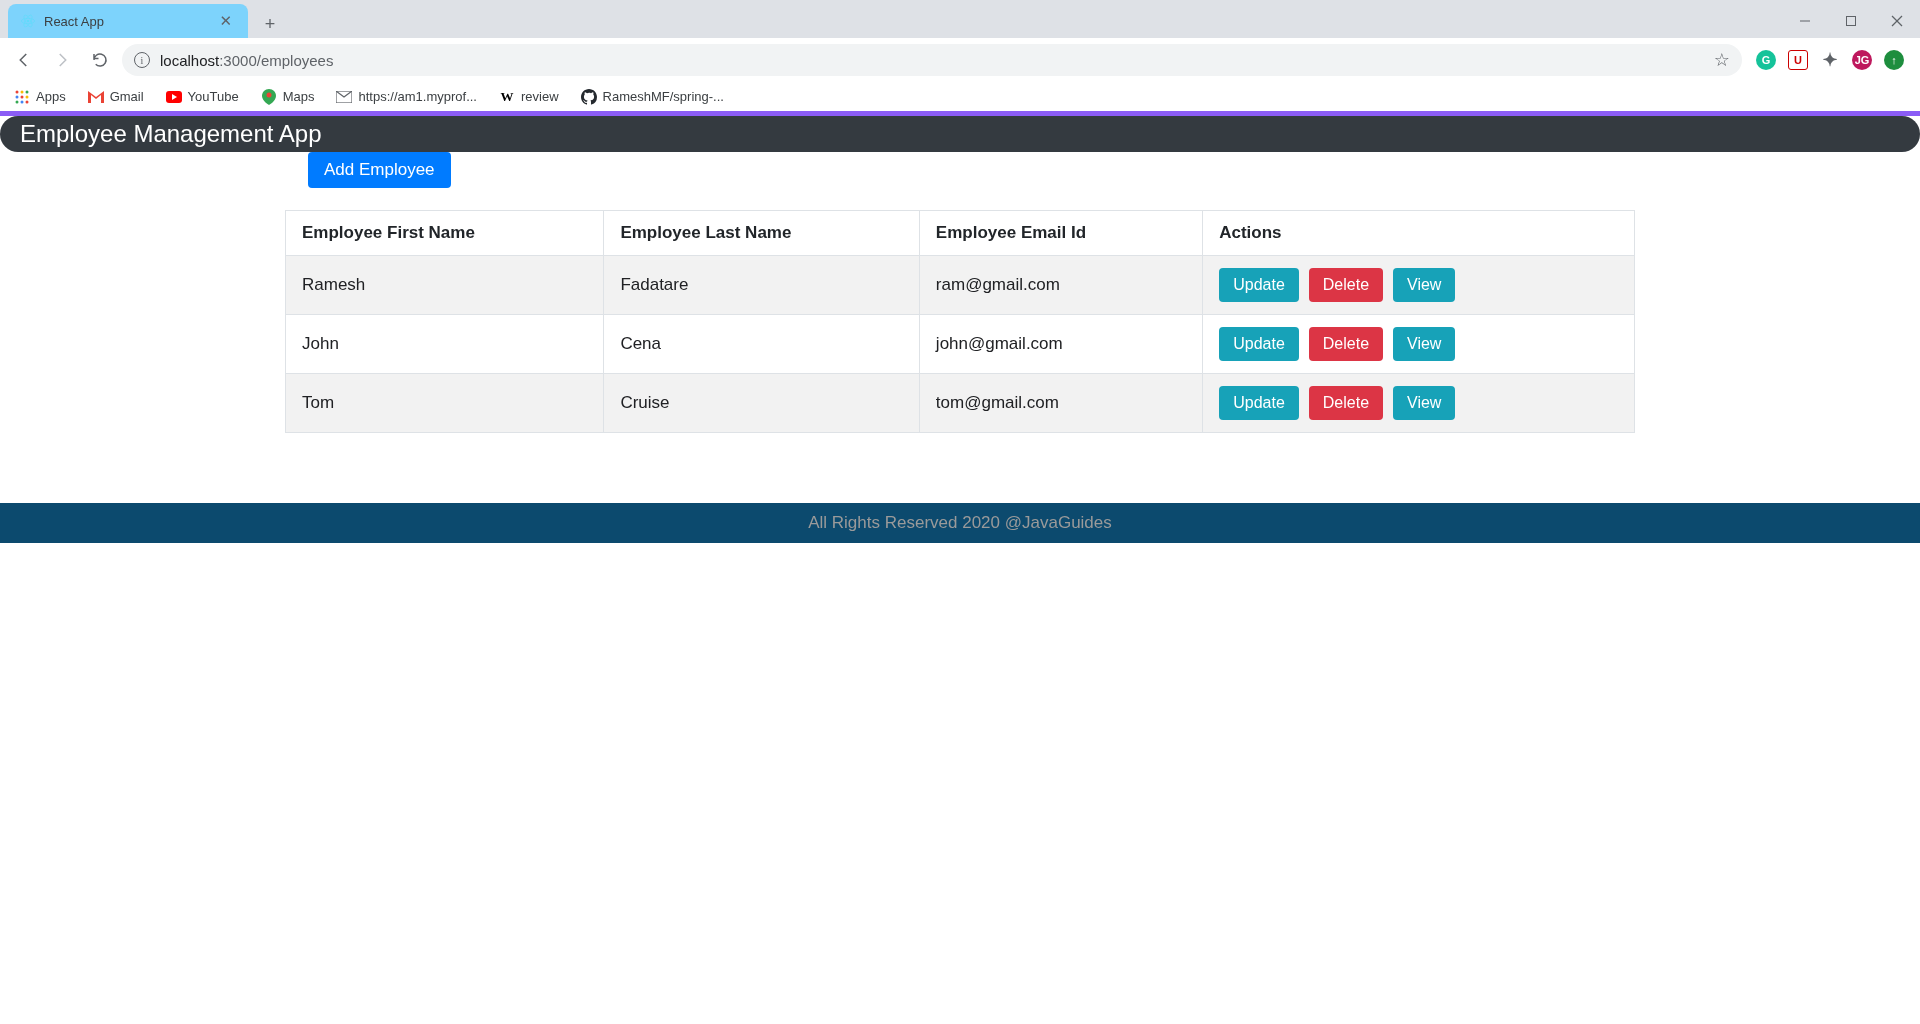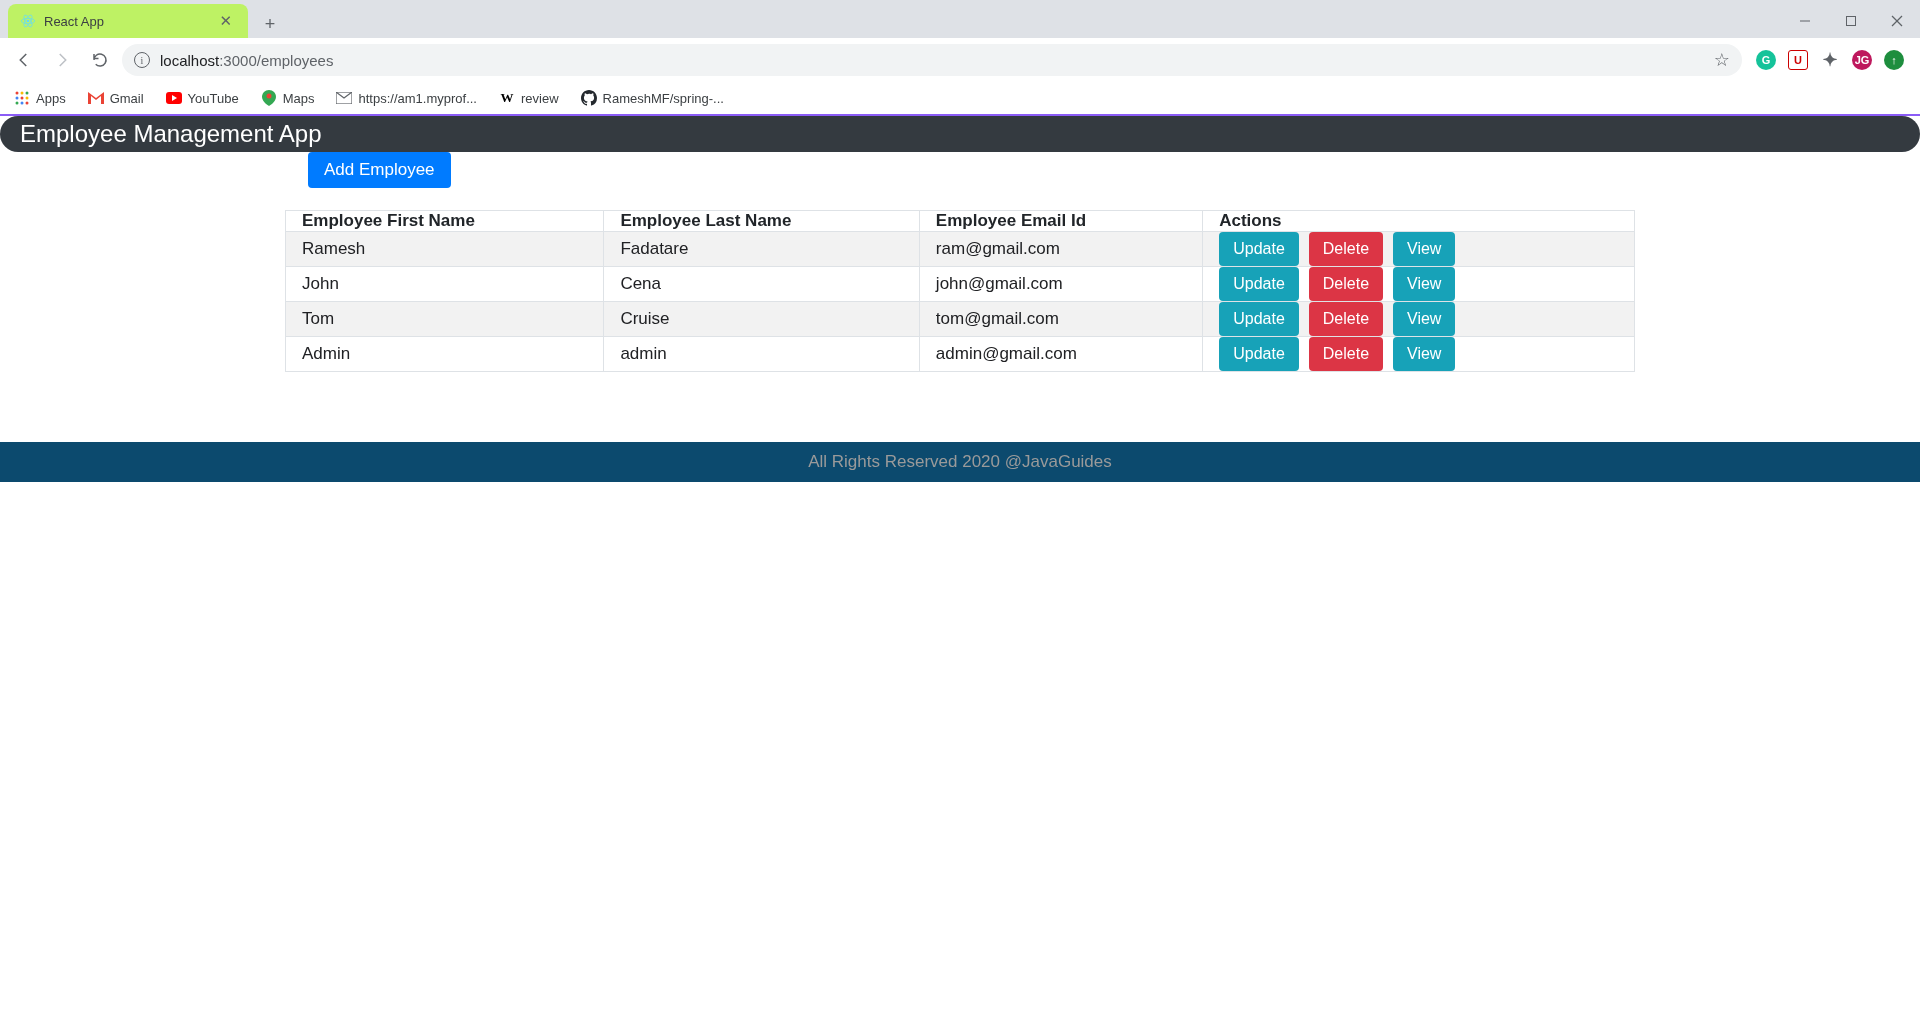--- a/index.html
+++ b/index.html
@@ -1,59 +1,59 @@
 <!DOCTYPE html>
 <html><head>
 <meta charset="utf-8">
 <style>
 * { margin: 0; padding: 0; box-sizing: border-box; }
 body { font-family: "Segoe UI", Arial, sans-serif; font-size: 14px; color: #202124; background: #fff; }
 
 
 .browser-chrome { background: #dee1e6; }
 .tab-strip { display: flex; align-items: flex-end; height: 38px; padding-left: 8px; }
-.tab { display: flex; align-items: center; background: #bef264; height: 34px; padding: 0 12px; border-radius: 8px 8px 0 0; min-width: 240px; gap: 8px; }
+.tab { display: flex; align-items: center; background: #7dd3fc; height: 34px; padding: 0 12px; border-radius: 8px 8px 0 0; min-width: 240px; gap: 8px; }
 .tab .favicon { width: 16px; height: 16px; display: inline-flex; align-items: center; justify-content: center; }
 .tab .favicon svg { width: 16px; height: 16px; }
 .tab .title { flex: 1; font-size: 13px; color: #3c4043; }
 .tab .close { font-size: 15px; color: #5f6368; cursor: pointer; padding: 0 4px; }
 .new-tab { width: 28px; height: 28px; display: flex; align-items: center; justify-content: center; color: #5f6368; font-size: 18px; margin-left: 8px; cursor: pointer; }
 .win-controls { margin-left: auto; display: flex; }
 .win-controls div { width: 46px; height: 34px; display: flex; align-items: center; justify-content: center; color: #5f6368; cursor: pointer; }
 
 .toolbar { background: #fff; display: flex; align-items: center; height: 44px; padding: 0 8px; gap: 6px; }
 .nav-btn { width: 32px; height: 32px; display: flex; align-items: center; justify-content: center; color: #5f6368; cursor: pointer; border-radius: 50%; }
 .nav-btn.disabled { color: #bdc1c6; }
 .nav-btn svg { width: 18px; height: 18px; }
 .omnibox { flex: 1; display: flex; align-items: center; background: #f1f3f4; border-radius: 16px; height: 32px; padding: 0 12px; gap: 10px; }
 .omnibox .info-icon { width: 16px; height: 16px; display: flex; align-items: center; justify-content: center; border: 1.5px solid #5f6368; border-radius: 50%; font-size: 10px; color: #5f6368; font-family: Georgia, serif; }
 .omnibox .url { font-size: 15px; color: #5f6368; }
 .omnibox .url .host { color: #202124; }
 .omnibox .star { margin-left: auto; color: #5f6368; font-size: 18px; }
 .ext-icons { display: flex; gap: 12px; padding: 0 8px; align-items: center; }
 .ext-icons .ext { width: 20px; height: 20px; border-radius: 50%; display: flex; align-items: center; justify-content: center; font-size: 11px; font-weight: bold; color: #fff; }
 
-.bookmarks { background: #fff; display: flex; align-items: center; height: 34px; padding: 0 14px; gap: 22px; border-bottom: 2px solid #8b5cf6; }
+.bookmarks { background: #fff; display: flex; align-items: center; height: 34px; padding: 0 14px; gap: 22px; border-bottom: 5px solid #8b5cf6; }
 .bookmark { display: flex; align-items: center; gap: 6px; font-size: 13px; color: #3c4043; cursor: pointer; }
 .bookmark .bm-icon { width: 16px; height: 16px; display: inline-flex; align-items: center; justify-content: center; }
 
 
 .app-navbar { background: #343a40; color: #fff; padding: 4px 20px; border-radius: 24px; }
 .app-navbar .brand { font-size: 24px; font-weight: 400; }
 
 .container { width: 90%; max-width: 1350px; margin: 0 auto; }
 .page-title { text-align: center; font-size: 36px; font-weight: 700; margin: 10px 0 18px; color: #212529; }
 .btn { display: inline-block; padding: 8px 16px; font-size: 17px; border: none; border-radius: 4px; cursor: pointer; color: #fff; }
 .btn-primary { background: #007bff; margin-left: 23px; }
 .btn-info { background: #17a2b8; text-align: center; }
 .btn-danger { background: #dc3545; }
 .add-btn-wrap { margin-bottom: 22px; }
 
 .table { width: 100%; border-collapse: collapse; background: #fff; font-size: 17px; }
-.table th, .table td { border: 1px solid #dee2e6; padding: 0 16px; text-align: left; vertical-align: middle; }
+.table th, .table td { border: 1px solid #dee2e6; padding: 12px 16px; text-align: left; vertical-align: middle; }
 .table th { font-weight: 700; color: #212529; }
 .table tbody tr:nth-child(odd) { background: #f2f2f2; }
 .table .actions button { margin-right: 10px; padding: 8px 14px; font-size: 16px; }
 
 .footer { background: #0c4a6e; color: #9a9a9a; text-align: center; padding: 10px 0; font-size: 17px; margin-top: 70px; }
 
 
 </style>
 </head>
 <body>
@@ -223,25 +223,19 @@
           <td>Cena</td>
           <td>john@gmail.com</td>
           <td class="actions"><button class="btn btn-info">Update</button><button class="btn btn-danger">Delete</button><button class="btn btn-info">View</button></td>
         </tr>
         <tr>
           <td>Tom</td>
           <td>Cruise</td>
           <td>tom@gmail.com</td>
           <td class="actions"><button class="btn btn-info">Update</button><button class="btn btn-danger">Delete</button><button class="btn btn-info">View</button></td>
         </tr>
-        <tr>
-          <td>Admin</td>
-          <td>admin</td>
-          <td>admin@gmail.com</td>
-          <td class="actions"><button class="btn btn-info">Update</button><button class="btn btn-danger">Delete</button><button class="btn btn-info">View</button></td>
-        </tr>
       </tbody>
   </table>
 </div>
 
 <div class="footer">
   <span>All Rights Reserved 2020 @JavaGuides</span>
 </div>
 
 </body></html>

